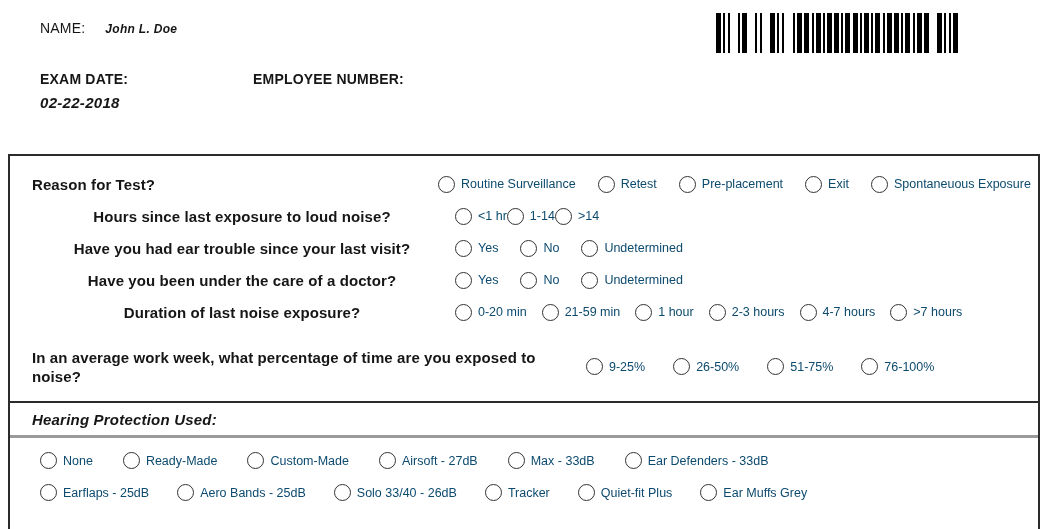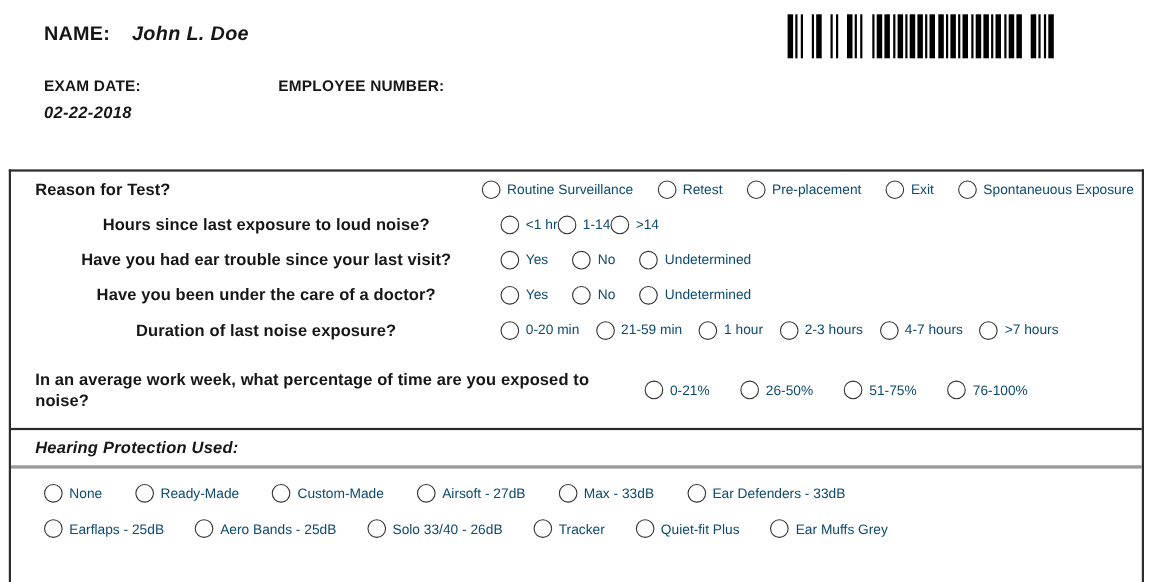--- a/index.html
+++ b/index.html
@@ -4,37 +4,37 @@
 <style>
   html,body{margin:0;padding:0;}
   body{
     width:1047px;height:529px;overflow:hidden;background:#ffffff;
     font-family:"Liberation Sans","DejaVu Sans",sans-serif;color:#161616;
     position:relative;
   }
   
   .hdr-row{position:absolute;display:flex;align-items:baseline;}
   .name-row{left:40px;top:20px;}
-  .lbl{font-size:18px;font-weight:700;letter-spacing:.2px;}
+  .lbl{font-size:14px;font-weight:400;letter-spacing:.2px;}
   .lbl-sm{font-size:14px;font-weight:700;letter-spacing:.2px;}
-  .val{font-size:18px;font-weight:700;font-style:italic;letter-spacing:.3px;}
+  .val{font-size:12px;font-weight:700;font-style:italic;letter-spacing:.3px;}
   .name-row .val{margin-left:20px;}
   .field-block{position:absolute;top:70px;}
   .field-block .val{display:block;margin-top:6px;font-size:15px;}
   .exam-block{left:40px;}
   .emp-block{left:253px;}
   .barcode{position:absolute;left:716px;top:13px;height:40px;display:flex;}
   .barcode .bar{background:#000;height:100%;}
   .barcode .space{background:transparent;height:100%;}
   
   .form-box{
     position:absolute;left:8px;top:154px;width:1032px;height:400px;
     box-sizing:border-box;border:2px solid #2b2b2b;border-bottom:none;background:#fff;
   }
-  .rows{padding-top:0;}
+  .rows{padding-top:12px;}
   .q-row{display:flex;align-items:center;height:32px;padding-left:22px;}
   .q-row.tall{height:73px;padding-top:4px;box-sizing:border-box;}
   .q{font-size:15px;font-weight:700;letter-spacing:.1px;line-height:19px;flex:none;}
   .w1{width:406px;} .w2{width:420px;text-align:center;} .w7{width:540px;}
   .opts{display:flex;align-items:center;flex:none;}
   .o0{gap:22px;} .o1{margin-left:3px;} .o2{gap:22px;margin-left:3px;}
   .o3{gap:22px;margin-left:3px;} .o4{gap:15px;margin-left:3px;}
   .o5{gap:38px;margin-left:3px;} .o6{gap:28px;margin-left:14px;}
   .radio{display:flex;align-items:center;cursor:pointer;}
   .circ{
@@ -259,21 +259,21 @@
             </label>
           </div>
       </div>
 
 
       <div class="q-row tall">
         <div class="q w7">In an average work week, what percentage of time are you exposed to noise?</div>
         <div class="opts o6">
             <label class="radio">
               <span class="circ"></span>
-              <span class="rlbl">0-21%</span>
+              <span class="rlbl">9-25%</span>
             </label>
             <label class="radio">
               <span class="circ"></span>
               <span class="rlbl">26-50%</span>
             </label>
             <label class="radio">
               <span class="circ"></span>
               <span class="rlbl">51-75%</span>
             </label>
             <label class="radio">

